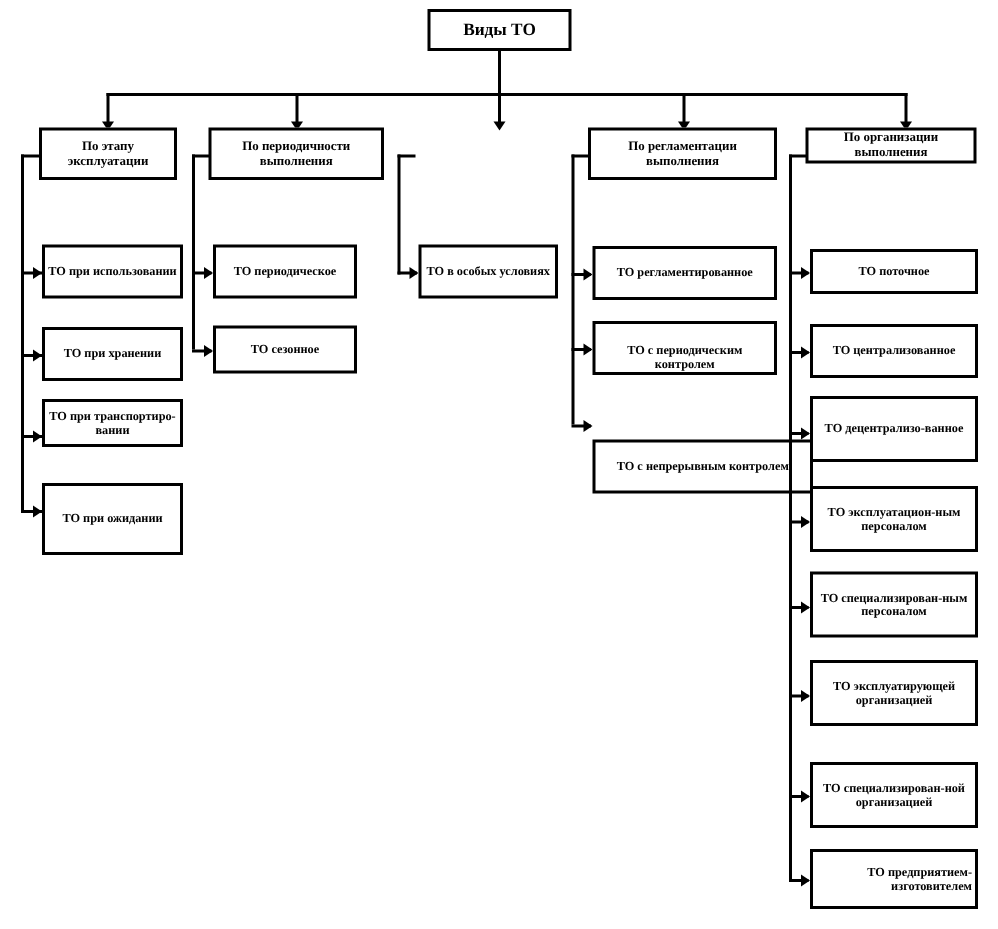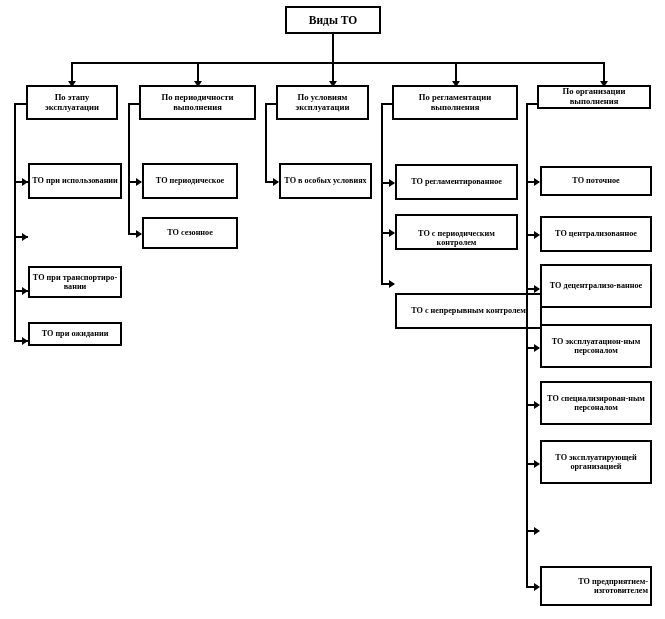--- a/index.html
+++ b/index.html
@@ -56,53 +56,53 @@
   <div class="arrow-down" style="left:600px;top:81px;"></div>
 
   <div class="box cat" style="left:26px;top:85px;width:92px;height:35px;">
     <span>По этапу эксплуатации</span>
   </div>
 
   <div class="box cat" style="left:139px;top:85px;width:117px;height:35px;">
     <span>По периодичности выполнения</span>
   </div>
 
-  <div class="box cat" style="left:276px;top:85px;width:93px;height:35px;">
-    <span>По условиям эксплуатации</span>
-  </div>
 
   <div class="box cat" style="left:392px;top:85px;width:126px;height:35px;">
     <span>По регламентации выполнения</span>
   </div>
 
   <div class="box cat" style="left:537px;top:85px;width:114px;height:24px;">
     <span>По организации выполнения</span>
   </div>
 
   <div class="hline" style="left:14px;top:103px;width:14px;"></div>
   <div class="vline" style="left:14px;top:103px;height:237px;"></div>
 
   <div class="hline" style="left:14px;top:181px;width:14px;"></div>
   <div class="arrow" style="left:22px;top:178px;"></div>
   <div class="box leaf" style="left:28px;top:163px;width:94px;height:36px;">
     <span>ТО при использовании</span>
   </div>
 
   <div class="hline" style="left:14px;top:236px;width:14px;"></div>
   <div class="arrow" style="left:22px;top:233px;"></div>
+  <div class="box leaf" style="left:28px;top:218px;width:94px;height:36px;">
+    <span>ТО при хранении</span>
+  </div>
 
   <div class="hline" style="left:14px;top:290px;width:14px;"></div>
   <div class="arrow" style="left:22px;top:287px;"></div>
   <div class="box leaf" style="left:28px;top:266px;width:94px;height:32px;">
     <span>ТО при транспортиро-вании</span>
   </div>
 
   <div class="hline" style="left:14px;top:340px;width:14px;"></div>
   <div class="arrow" style="left:22px;top:337px;"></div>
-  <div class="box leaf" style="left:28px;top:322px;width:94px;height:24px;">
+  <div class="box leaf" style="left:28px;top:322px;width:94px;height:48px;">
     <span>ТО при ожидании</span>
   </div>
 
   <div class="hline" style="left:128px;top:103px;width:12px;"></div>
   <div class="vline" style="left:128px;top:103px;height:130px;"></div>
 
   <div class="hline" style="left:128px;top:181px;width:13px;"></div>
   <div class="arrow" style="left:136px;top:178px;"></div>
   <div class="box leaf" style="left:142px;top:163px;width:96px;height:36px;">
     <span>ТО периодическое</span>
@@ -178,20 +178,23 @@
   </div>
 
   <div class="hline" style="left:526px;top:463px;width:13px;"></div>
   <div class="arrow" style="left:534px;top:460px;"></div>
   <div class="box leaf" style="left:540px;top:440px;width:112px;height:44px;">
     <span>ТО эксплуатирующей организацией</span>
   </div>
 
   <div class="hline" style="left:526px;top:530px;width:13px;"></div>
   <div class="arrow" style="left:534px;top:527px;"></div>
+  <div class="box leaf" style="left:540px;top:508px;width:112px;height:44px;">
+    <span>ТО специализирован-ной организацией</span>
+  </div>
 
   <div class="hline" style="left:526px;top:586px;width:13px;"></div>
   <div class="arrow" style="left:534px;top:583px;"></div>
   <div class="box leaf" style="left:540px;top:566px;width:112px;height:40px;text-align:right;">
     <span>ТО предприятием-изготовителем</span>
   </div>
 
 </div>
 
 </body></html>

